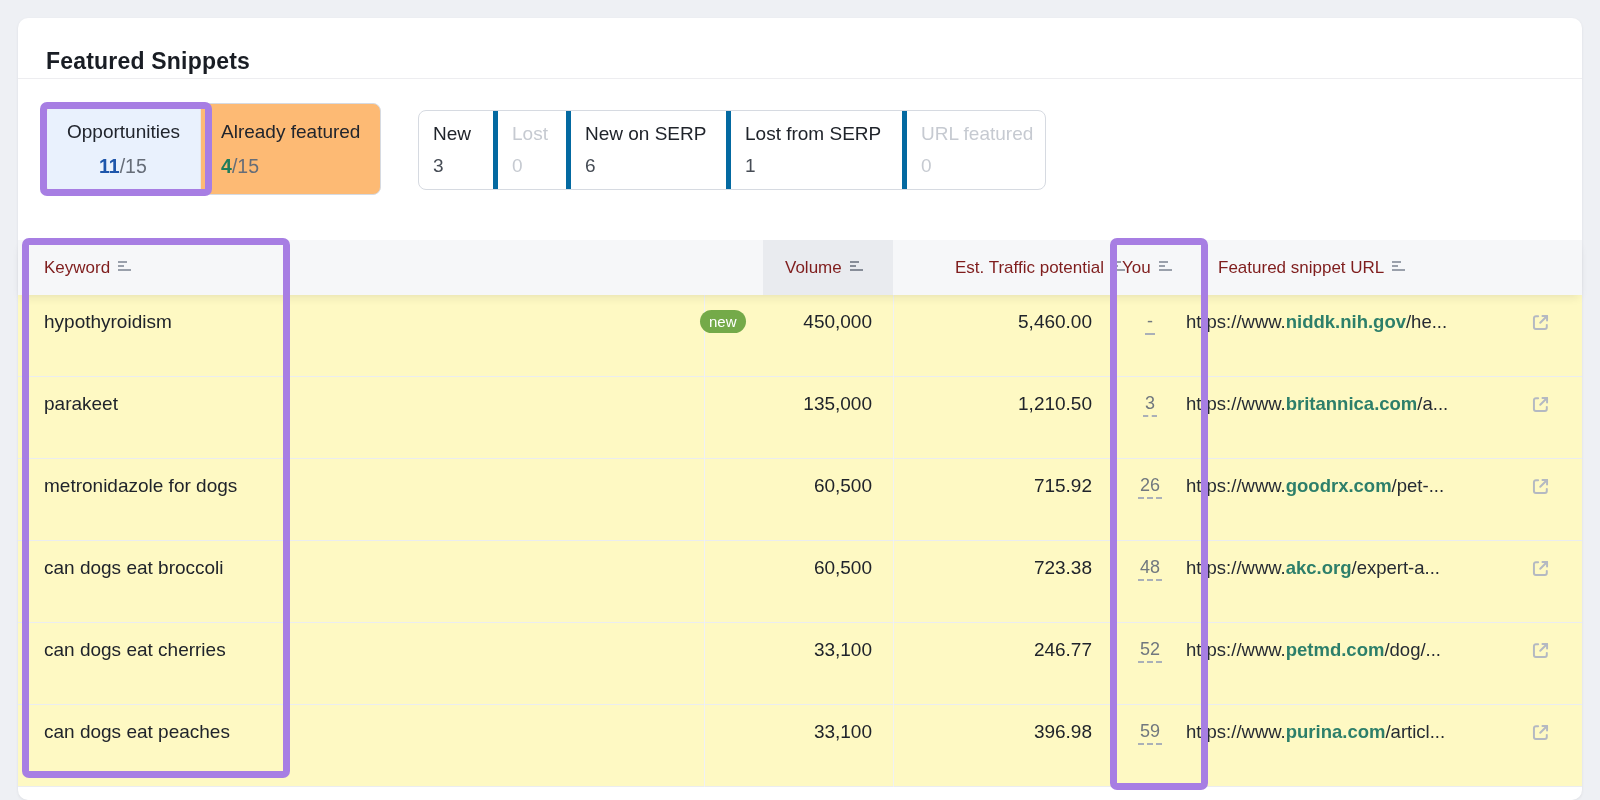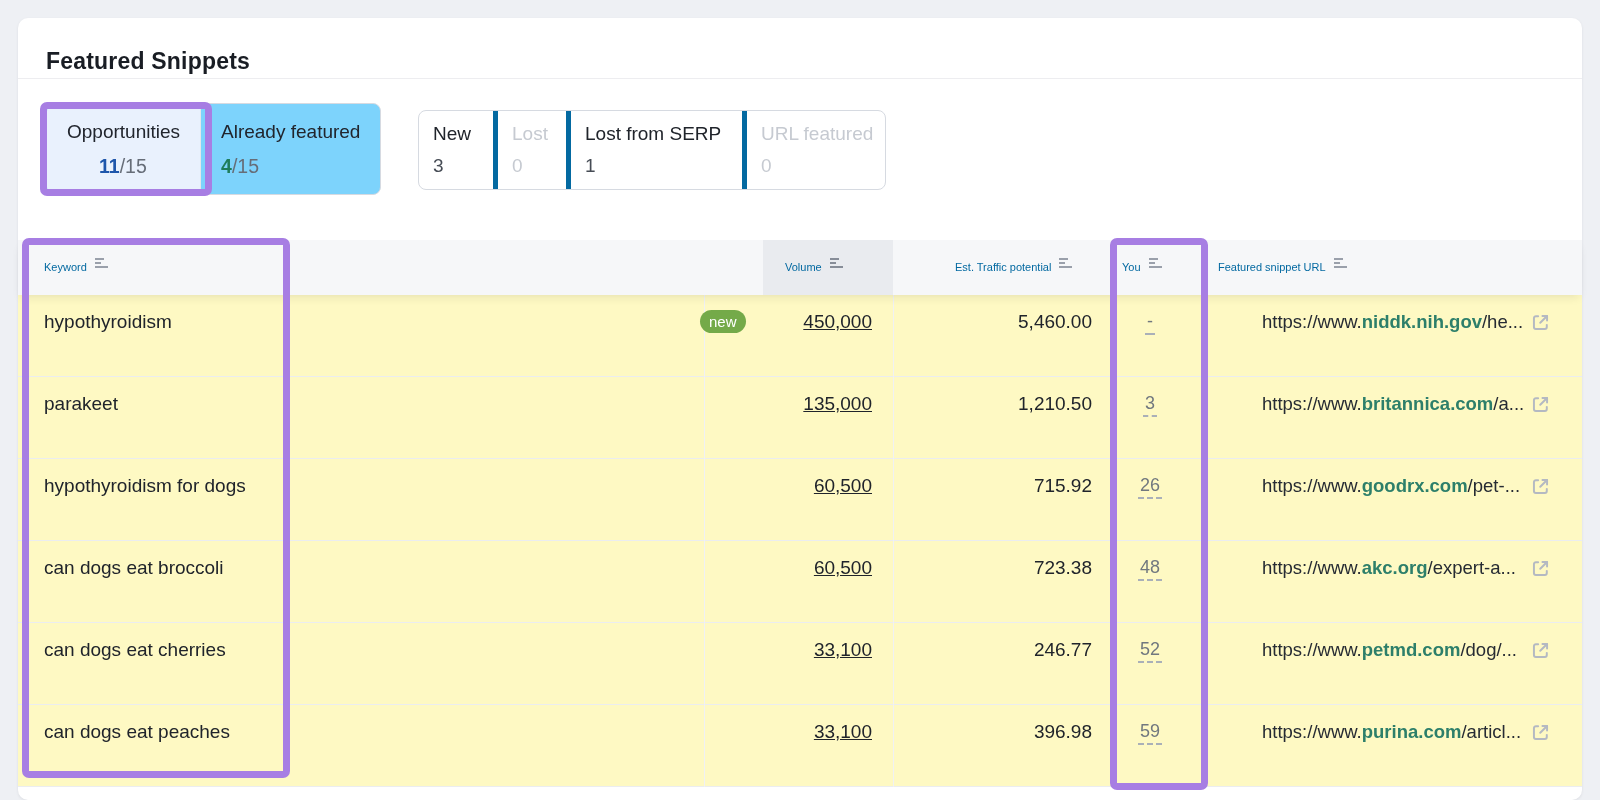--- a/index.html
+++ b/index.html
@@ -8,21 +8,21 @@
   #stage { position:relative; width:1600px; height:752px; background:#eef0f4; }
 
   .card { position:absolute; left:18px; top:18px; width:1564px; height:782px;
           background:#ffffff; border-radius:10px; box-shadow:0 1px 3px rgba(20,25,35,.08); }
 
   .page-title { position:absolute; left:28px; top:30px; font-size:23px; font-weight:700; color:#191d24; letter-spacing:.2px; }
   .title-divider { position:absolute; left:0; top:60px; width:100%; height:1px; background:#ededf0; }
 
   
   .tab-group { position:absolute; left:28px; top:85px; height:92px; display:flex;
-               border:1px solid #d6dae1; border-radius:8px; background:#7dd3fc; overflow:hidden;justify-content:center; }
+               border:1px solid #d6dae1; border-radius:8px; background:#fdba74; overflow:hidden;justify-content:center; }
   .tab { padding:15px 20px 0 20px; cursor:pointer; }
   .tab.selected { background:#e9f1fd; }
   .tab + .tab { border-left:1px solid #e4e7ec; }
   .tab-label { font-size:19px; color:#21252d; line-height:26px; white-space:nowrap; }
   .tab-value { margin-top:8px; font-size:19.5px; line-height:26px; }
   .tab-count-blue { font-weight:700; color:#1e56ab;margin-left:32px; }
   .tab-count-green { font-weight:700; color:#1e7d5b; }
   .tab-total { color:#666d78; }
 
   
@@ -31,45 +31,45 @@
   .filter-seg { padding:10px 0 0 14px; cursor:pointer; }
   .filter-seg + .filter-seg { border-left:5px solid #0369a1; }
   .fw-new{width:74px;} .fw-lost{width:73px;} .fw-nos{width:160px;} .fw-lfs{width:176px;} .fw-uc{width:143px;}
   .filter-label { font-size:19px; color:#20242b; line-height:26px; white-space:nowrap; }
   .filter-value { margin-top:6px; font-size:19px; color:#464c55; line-height:26px; }
   .filter-seg.disabled .filter-label, .filter-seg.disabled .filter-value { color:#c6cad1; }
 
   
   .tbl-header { position:absolute; left:0; top:222px; width:1564px; height:55px;
                 background:#f6f7f9; box-shadow:0 5px 9px -3px rgba(25,30,40,.10); z-index:2; }
-  .hcell { position:absolute; top:0; height:55px; line-height:55px; font-size:11px; color:#0369a1;
+  .hcell { position:absolute; top:0; height:55px; line-height:55px; font-size:17px; color:#7f1d1d;
            white-space:nowrap; cursor:pointer; }
   .h-keyword { left:26px; }
   .h-volume-bg { position:absolute; left:745px; top:0; width:130px; height:55px; background:#e9ebef; }
   .h-volume { left:767px; }
   .h-est { left:892px;margin-left:45px; }
   .h-you { left:1104px; }
   .h-url { left:1200px; }
   .sort-icon { display:inline-block; vertical-align:middle; margin-left:8px; margin-top:-3px; }
 
   .tbl-row { position:absolute; left:0; width:1564px; height:82px; background:#fef9c3;
              border-bottom:1px solid #ebedf0; }
   .vline { position:absolute; top:0; width:1px; height:82px; background:#f0f1f4; }
   .vl-a { left:686px; } .vl-b { left:875px; }
   .cell { position:absolute; top:16px; font-size:19px; color:#20242b; white-space:nowrap; }
   .c-keyword { left:26px; }
   .c-badge { left:682px; top:15px; }
   .badge-new { display:inline-block; height:23px; line-height:23px; padding:0 9px; border-radius:12px;
                background:#74aa49; color:#ffffff; font-size:15px; }
-  .c-volume { left:600px; width:254px; text-align:right;text-decoration:underline; }
+  .c-volume { left:600px; width:254px; text-align:right; }
   .c-est { left:880px; width:194px; text-align:right; }
   .c-you { left:1092px; width:80px; text-align:center; font-size:18px; }
   .you-link { color:#71space78; color:#71787f; text-decoration:none; border-bottom:2px dashed #aab0b8;
               padding:0 2px 2px 2px; cursor:pointer; }
-  .c-url { left:1244px; font-size:18.5px; cursor:pointer; }
+  .c-url { left:1168px; font-size:18.5px; cursor:pointer; }
   .url-prefix, .url-path { color:#262b33; }
   .url-domain { color:#2d7f6a; font-weight:700; }
   .c-ext { left:1512px; top:17px; cursor:pointer; }
 
   
   .annot { position:absolute; border:7px solid #a77ee3; border-radius:7px; z-index:40; pointer-events:none; }
   .annot-tab { left:22px; top:84px; width:172px; height:94px; }
   .annot-keyword { left:4px; top:220px; width:268px; height:540px; }
   .annot-you { left:1092px; top:220px; width:98px; height:552px; }
 </style>
@@ -99,20 +99,24 @@
 
     <div class="filter-group">
       <div class="filter-seg fw-new">
         <div class="filter-label">New</div>
         <div class="filter-value">3</div>
       </div>
       <div class="filter-seg fw-lost disabled">
         <div class="filter-label">Lost</div>
         <div class="filter-value">0</div>
       </div>
+      <div class="filter-seg fw-nos">
+        <div class="filter-label">New on SERP</div>
+        <div class="filter-value">6</div>
+      </div>
       <div class="filter-seg fw-lfs">
         <div class="filter-label">Lost from SERP</div>
         <div class="filter-value">1</div>
       </div>
       <div class="filter-seg fw-uc disabled">
         <div class="filter-label">URL featured</div>
         <div class="filter-value">0</div>
       </div>
     </div>
 
@@ -182,21 +186,21 @@
       <div class="cell c-ext"><svg width="21" height="21" viewBox="0 0 16 16">
             <path d="M6.2 3.2H4.5C3.7 3.2 3 3.9 3 4.7v6.8c0 .8.7 1.5 1.5 1.5h6.8c.8 0 1.5-.7 1.5-1.5V9.8" stroke="#b4b9c2" stroke-width="1.5" fill="none" stroke-linecap="round"></path>
             <path d="M9.5 3h3.5v3.5" stroke="#b4b9c2" stroke-width="1.5" fill="none" stroke-linecap="round" stroke-linejoin="round"></path>
             <path d="M13 3L7.8 8.2" stroke="#b4b9c2" stroke-width="1.5" fill="none" stroke-linecap="round"></path>
           </svg></div>
     </div>
 
     <div class="tbl-row" style="top:441px">
       <div class="vline vl-a"></div>
         <div class="vline vl-b"></div>
-      <div class="cell c-keyword">hypothyroidism for dogs</div>
+      <div class="cell c-keyword">metronidazole for dogs</div>
       <div class="cell c-volume">60,500</div>
       <div class="cell c-est">715.92</div>
       <div class="cell c-you"><span class="you-link">26</span></div>
       <div class="cell c-url"><span class="url-prefix">https://www.</span><span class="url-domain">goodrx.com</span><span class="url-path">/pet-...</span></div>
       <div class="cell c-ext"><svg width="21" height="21" viewBox="0 0 16 16">
             <path d="M6.2 3.2H4.5C3.7 3.2 3 3.9 3 4.7v6.8c0 .8.7 1.5 1.5 1.5h6.8c.8 0 1.5-.7 1.5-1.5V9.8" stroke="#b4b9c2" stroke-width="1.5" fill="none" stroke-linecap="round"></path>
             <path d="M9.5 3h3.5v3.5" stroke="#b4b9c2" stroke-width="1.5" fill="none" stroke-linecap="round" stroke-linejoin="round"></path>
             <path d="M13 3L7.8 8.2" stroke="#b4b9c2" stroke-width="1.5" fill="none" stroke-linecap="round"></path>
           </svg></div>
     </div>

